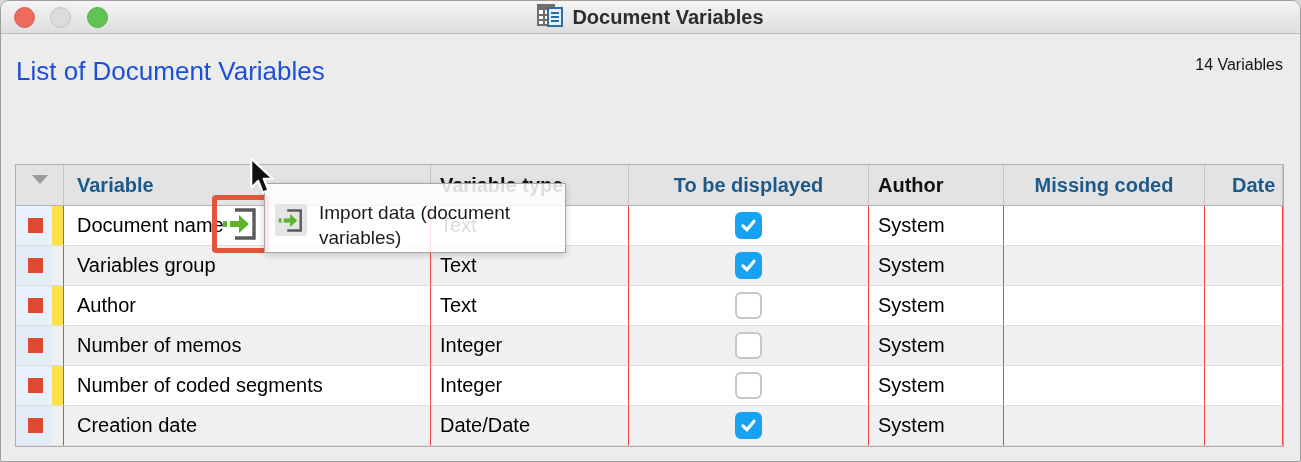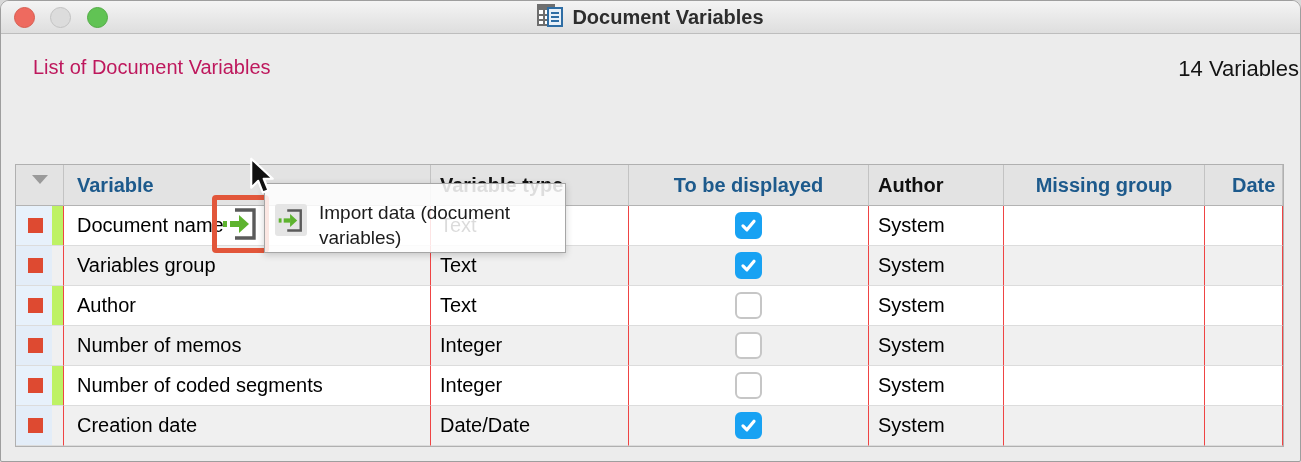--- a/index.html
+++ b/index.html
@@ -15,37 +15,37 @@
     border-bottom:1px solid #bdbdbd;
   }
   .light{ position:absolute; top:6px; width:21px; height:21px; border-radius:50%; }
   .light.red{ left:13px; background:#ee6a5f; border:1px solid #d65d50; }
   .light.minimize{ left:49px; background:#dcdcdc; border:1px solid #c2c2c2; }
   .light.green{ left:86px; background:#61c354; border:1px solid #52ab45; }
   .title-wrap{ height:100%; display:flex; align-items:center; justify-content:center; gap:8px; }
   .title-text{ font-size:20px; font-weight:bold; color:#2d2d2d; }
   
   .summary-row{ position:absolute; top:33px; left:0; right:0; height:62px; }
-  .summary-title{ position:absolute; left:32px; top:22px; font-size:20px; color:#be185d; }
-  .summary-count{ position:absolute; right:1px; top:22px; font-size:22px; color:#141414;text-align:right; }
+  .summary-title{ position:absolute; left:15px; top:22px; font-size:26px; color:#1d4ed8; }
+  .summary-count{ position:absolute; right:17px; top:22px; font-size:16px; color:#141414;text-align:right; }
   
   .toolbar{ position:absolute; top:95px; left:0; right:0; height:68px; }
   .tb{ position:absolute; display:flex; align-items:center; justify-content:center; cursor:default; }
   .selected-bg{ left:316px; top:103px; width:62px; height:54px; background:#d7d7d7; border-radius:3px; }
   .icon-text-stack{ display:flex; flex-direction:column; align-items:center; line-height:1; }
   .icon-text-stack .glyph-text{ font-size:17px; font-weight:bold; color:#8e8e8e; letter-spacing:0; margin-top:1px; }
   .import-highlight{
     position:absolute; left:211px; top:99px; width:57px; height:58px;
     border:5px solid #e2563a; border-radius:4px; z-index:20;
     display:flex; align-items:center; justify-content:center;
   }
   
   .vartable{
     position:absolute; left:14px; top:163px; width:1269px; height:283px;
-    background:#bef264; border:1px solid #b0b0b0;
+    background:#fde047; border:1px solid #b0b0b0;
     display:grid;
     grid-template-columns:48px 367px 198px 240px 135px 201px 1fr;
     grid-template-rows:41px repeat(6,40px);
     overflow:hidden;
   }
   .cell{
     font-size:20px; color:#000; border-right:1px solid #ef4444; border-bottom:1px solid #dcdcdc;
     display:flex; align-items:center; white-space:nowrap; overflow:hidden; background:#fff;
   }
   .cell.alt{ background:#f0f0f0; }
@@ -273,21 +273,21 @@
 
   <div class="vartable">
 
     <div class="cell hcell corner-cell">
         <div class="sort-tri"></div>
       </div>
     <div class="cell hcell hc-blue pad">Variable</div>
     <div class="cell hcell hc-black pad-s">Variable type</div>
     <div class="cell hcell hc-blue center">To be displayed</div>
     <div class="cell hcell hc-black pad-s">Author</div>
-    <div class="cell hcell hc-blue center">Missing group</div>
+    <div class="cell hcell hc-blue center">Missing coded</div>
     <div class="cell hcell hc-blue pad-cat">Date</div>
 
     <div class="cell swatch-cell">
         <div class="red-square"></div>
       </div>
     <div class="cell pad">Document name</div>
     <div class="cell pad-s">Text</div>
     <div class="cell center">
       <div class="checkbox checked">
         <svg class="check" width="19" height="19" viewBox="0 0 24 24">

